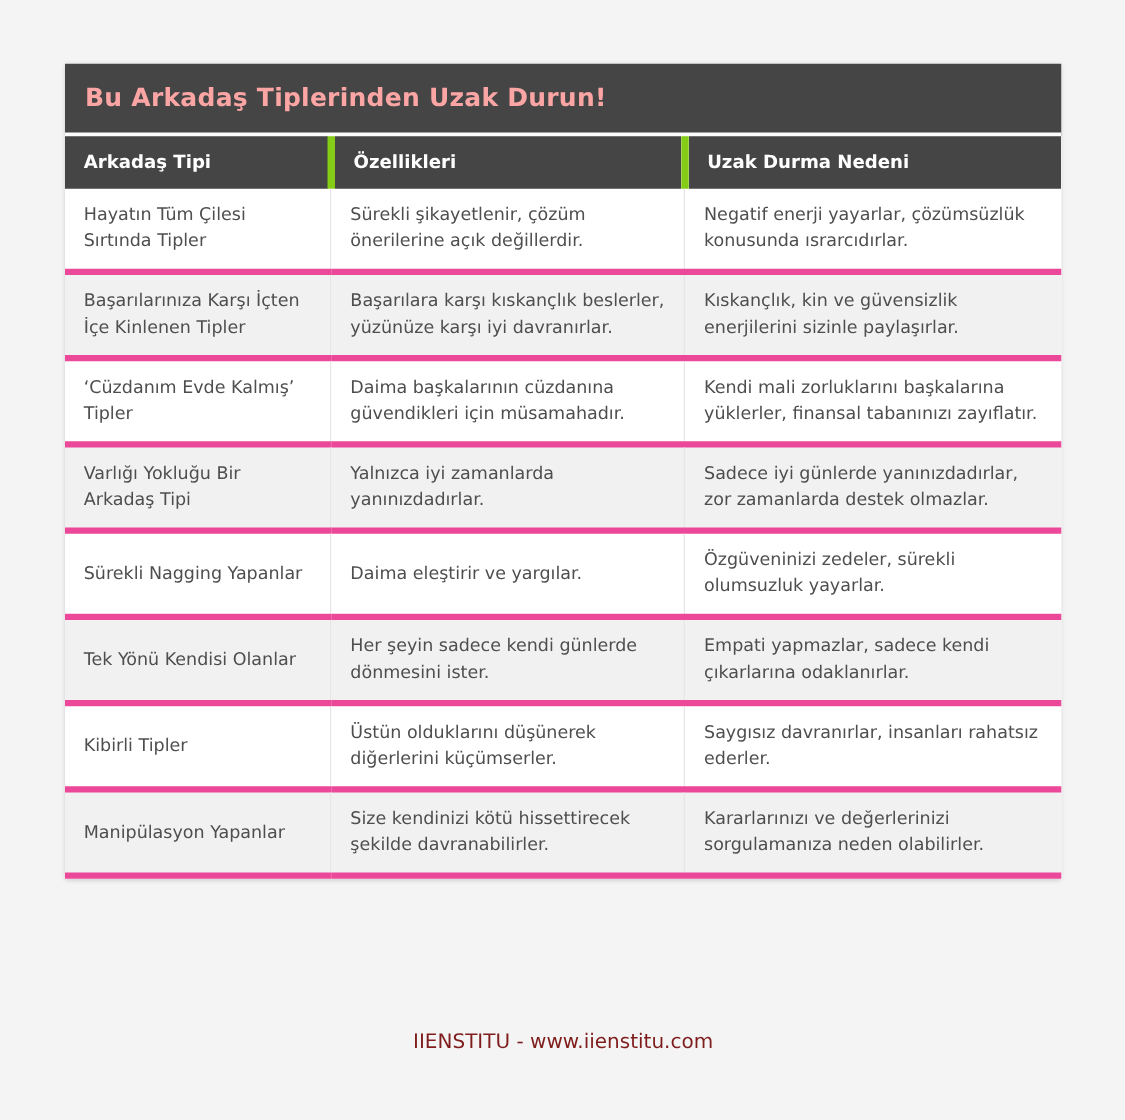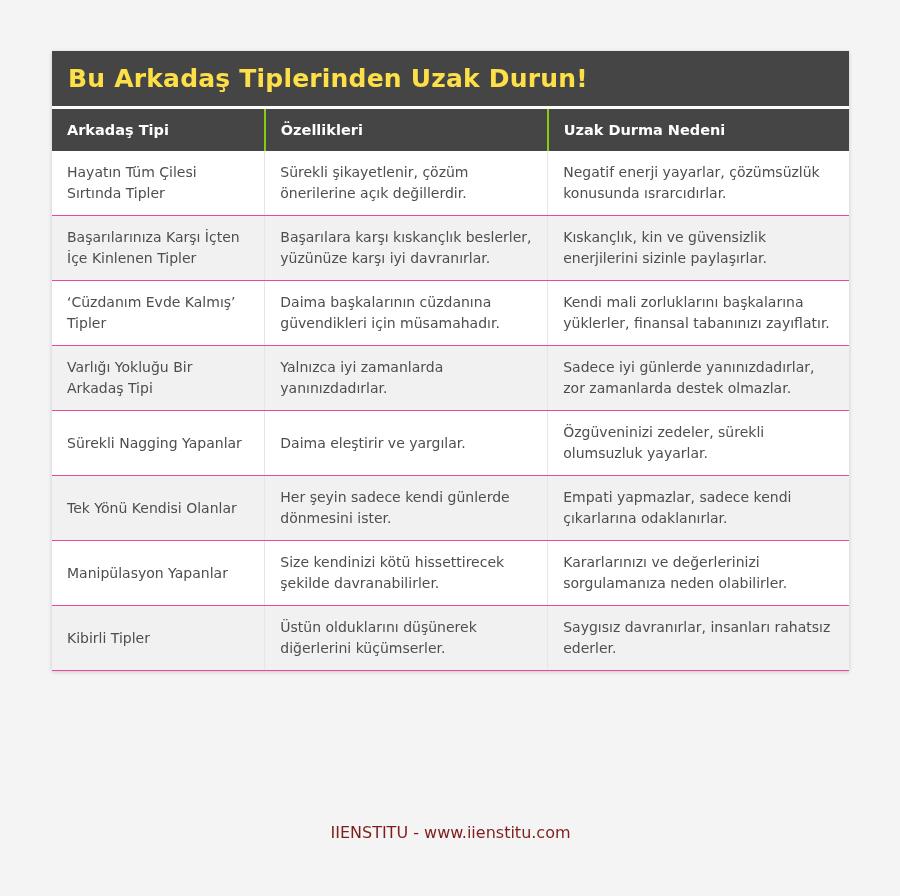--- a/index.html
+++ b/index.html
@@ -14,22 +14,22 @@
   .card {
     position: absolute;
     left: 52px;
     top: 51px;
     width: 797px;
     background: #ffffff;
     box-shadow: 0 1px 4px rgba(0,0,0,0.18);
   }
   .card-title {
     background: #454545;
-    color: #fde047;
-    font-size: 25px;
+    color: #fca5a5;
+    font-size: 20px;
     font-weight: bold;
     height: 55px;
     line-height: 55px;
     padding: 0 16px;
     border-bottom: 3px solid #fbfbfb;
     letter-spacing: 0.2px;
     white-space: nowrap;
     overflow: hidden;
   }
   table.friend-table {
@@ -42,33 +42,33 @@
   table.friend-table col.c2 { width: 35.5%; }
   table.friend-table col.c3 { width: 37.8%; }
   thead th {
     background: #454545;
     color: #ffffff;
     font-size: 14.5px;
     font-weight: bold;
     text-align: left;
     height: 42px;
     padding: 0 15px;
-    border-left: 2px solid #84cc16;
+    border-left: 6px solid #84cc16;
     white-space: nowrap;
     overflow: hidden;
   }
   thead th:first-child { border-left: none; }
   tbody td {
     font-size: 14px;
     color: #4e4e4e;
     line-height: 1.48;
     padding: 10px 15px;
     height: 44px;
     vertical-align: middle;
-    border-bottom: 1px solid #ec4899;
+    border-bottom: 5px solid #ec4899;
     border-left: 1px solid #e6e6e6;
     word-wrap: break-word;
     margin-left: 16px;
   }
   tbody td:first-child { border-left: none; }
   tbody tr:nth-child(even) td { background: #f1f1f1; }
   .footer {
     position: absolute;
     left: 52px;
     top: 823px;
@@ -121,26 +121,26 @@
           <td>Sürekli Nagging Yapanlar</td>
           <td>Daima eleştirir ve yargılar.</td>
           <td>Özgüveninizi zedeler, sürekli olumsuzluk yayarlar.</td>
         </tr>
         <tr>
           <td>Tek Yönü Kendisi Olanlar</td>
           <td>Her şeyin sadece kendi günlerde dönmesini ister.</td>
           <td>Empati yapmazlar, sadece kendi çıkarlarına odaklanırlar.</td>
         </tr>
         <tr>
+          <td>Kibirli Tipler</td>
+          <td>Üstün olduklarını düşünerek diğerlerini küçümserler.</td>
+          <td>Saygısız davranırlar, insanları rahatsız ederler.</td>
+        </tr>
+        <tr>
           <td>Manipülasyon Yapanlar</td>
           <td>Size kendinizi kötü hissettirecek şekilde davranabilirler.</td>
           <td>Kararlarınızı ve değerlerinizi sorgulamanıza neden olabilirler.</td>
-        </tr>
-        <tr>
-          <td>Kibirli Tipler</td>
-          <td>Üstün olduklarını düşünerek diğerlerini küçümserler.</td>
-          <td>Saygısız davranırlar, insanları rahatsız ederler.</td>
         </tr>
       </tbody>
   </table>
 </div>
 
 <div class="footer">IIENSTITU - www.iienstitu.com</div>
 
 </body></html>

